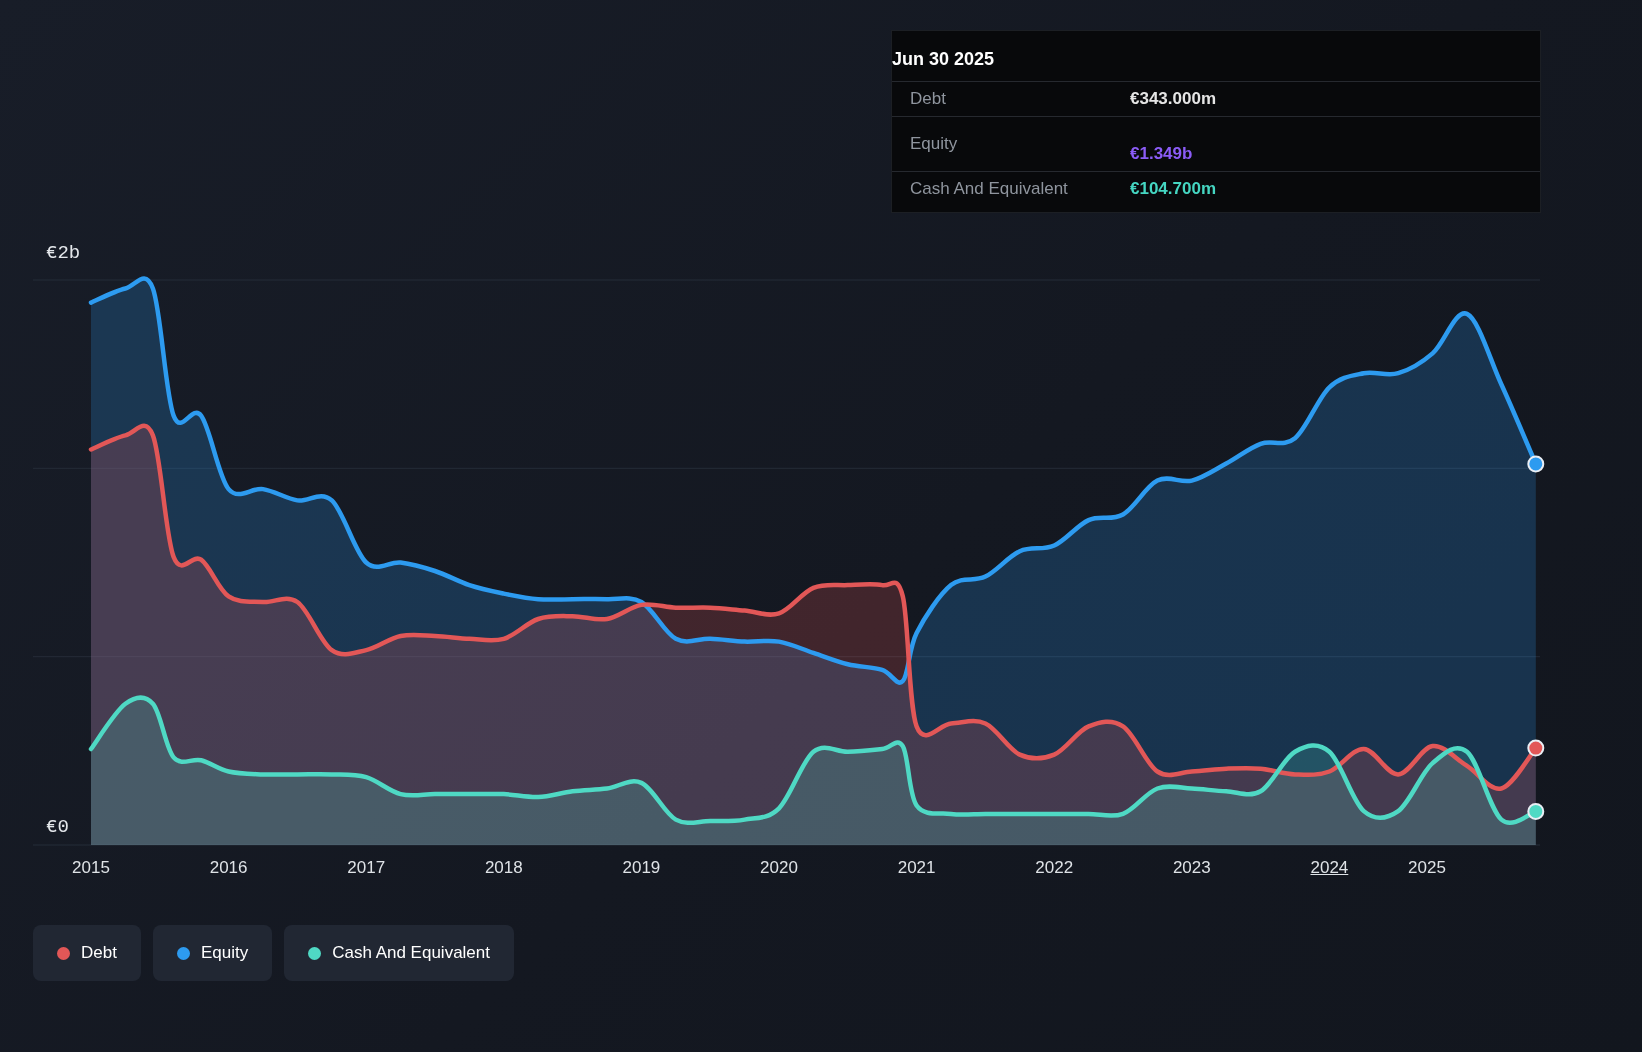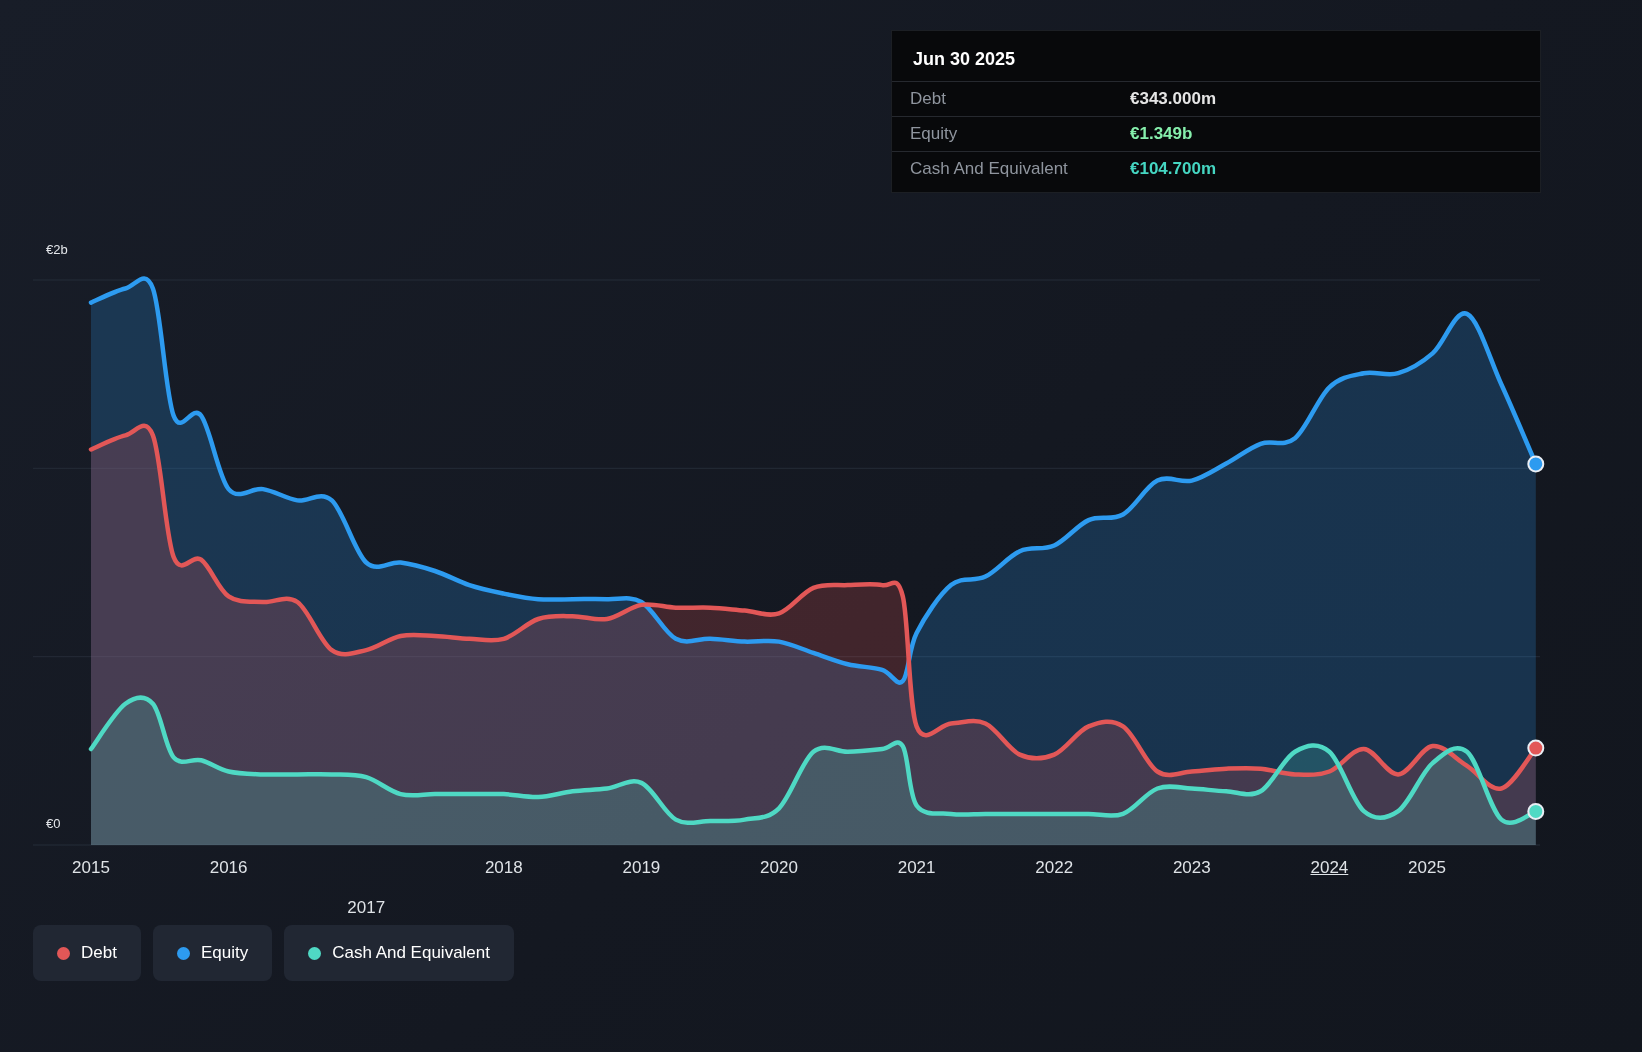--- a/index.html
+++ b/index.html
@@ -7,27 +7,27 @@
     position:relative;width:1642px;height:1052px;overflow:hidden;
     background:linear-gradient(135deg,#181d28 0%,#141821 55%,#12161e 100%);
     font-family:"Liberation Sans",sans-serif;color:#e6e9ed;
   }
   svg#chart{position:absolute;left:0;top:0;}
   
   .tooltip{
     position:absolute;left:891px;top:30px;width:650px;box-sizing:border-box;
     background:#08090b;border:1px solid #1c1f24;padding:8px 0 6px;
   }
-  .tt-title{padding:10px 21px 11px;font-size:18px;font-weight:700;color:#ffffff;}
+  .tt-title{padding:10px 0 11px;font-size:18px;font-weight:700;color:#ffffff;}
   .tt-row{display:flex;align-items:center;padding:7px 18px;border-top:1px solid #26292f;font-size:17px;}
   .tt-label{width:220px;flex:0 0 220px;color:#8f959e;}
   .tt-value{font-weight:700;}
   .ratio-rest{color:#8f959e;font-weight:400;margin-left:7px;}
   
-  .ylab{position:absolute;left:46px;font-size:13px;color:#e4e7eb;}
+  .ylab{position:absolute;left:46px;font-size:19px;color:#e4e7eb;font-family:Liberation Mono, monospace;}
   .ylab.top{top:242px;}
   .ylab.bottom{top:816px;}
   .xlabels{position:absolute;left:0;top:858px;width:1636px;height:26px;}
   .xlab{position:absolute;width:84px;text-align:center;font-size:17px;font-weight:500;color:#dfe3e7;}
   
   .legend{position:absolute;left:33px;top:925px;display:flex;gap:12px;}
   .chip{
     display:inline-flex;align-items:center;gap:11px;height:56px;padding:0 24px;
     background:#212733;border-radius:8px;font-size:17px;color:#ffffff;cursor:pointer;
   }
@@ -53,40 +53,40 @@
       <circle cx="1535.8" cy="748.1" r="7.5" fill="#e25757" stroke="#e9eef4" stroke-width="2"></circle>
       <circle cx="1535.8" cy="811.4" r="7.5" fill="#4fd9c4" stroke="#e9eef4" stroke-width="2"></circle>
     </svg>
 
   <div class="ylab top">€2b</div>
   <div class="ylab bottom">€0</div>
 
   <div class="xlabels" id="xlabels">
       <span class="xlab" style="left: 49px;">2015</span>
       <span class="xlab" style="left: 186.6px;">2016</span>
-      <span class="xlab" style="left: 324.2px; margin-top: 40px;">2017</span>
+      <span class="xlab" style="left: 324.2px;">2017</span>
       <span class="xlab" style="left: 461.8px;">2018</span>
       <span class="xlab" style="left: 599.4px;">2019</span>
       <span class="xlab" style="left: 737px;">2020</span>
       <span class="xlab" style="left: 874.6px;">2021</span>
       <span class="xlab" style="left: 1012.2px;">2022</span>
       <span class="xlab" style="left: 1149.8px;">2023</span>
       <span class="xlab" style="left: 1287.4px; text-decoration: underline;">2024</span>
       <span class="xlab" style="left: 1385px;">2025</span>
     </div>
 
   <div class="tooltip">
     <div class="tt-title">Jun 30 2025</div>
     <div class="tt-row">
       <span class="tt-label">Debt</span>
       <span class="tt-value" id="tt-debt-value" style="color: #e5e5e5;">€343.000m</span>
     </div>
     <div class="tt-row">
       <span class="tt-label">Equity</span>
-      <span class="tt-value" id="tt-equity-value" style="color: #86efac;">€1.349b</span>
+      <span class="tt-value" id="tt-equity-value" style="color: #8b5cf6; margin-top: 20px;">€1.349b</span>
     </div>
     <div class="tt-row">
       <span class="tt-label">Cash And Equivalent</span>
       <span class="tt-value" id="tt-cash-value" style="color: rgb(69, 214, 194);">€104.700m</span>
     </div>
   </div>
 
   <div class="legend" id="legend">
       <div class="chip">
         <span class="dot" style="background: rgb(226, 87, 87);"></span>

